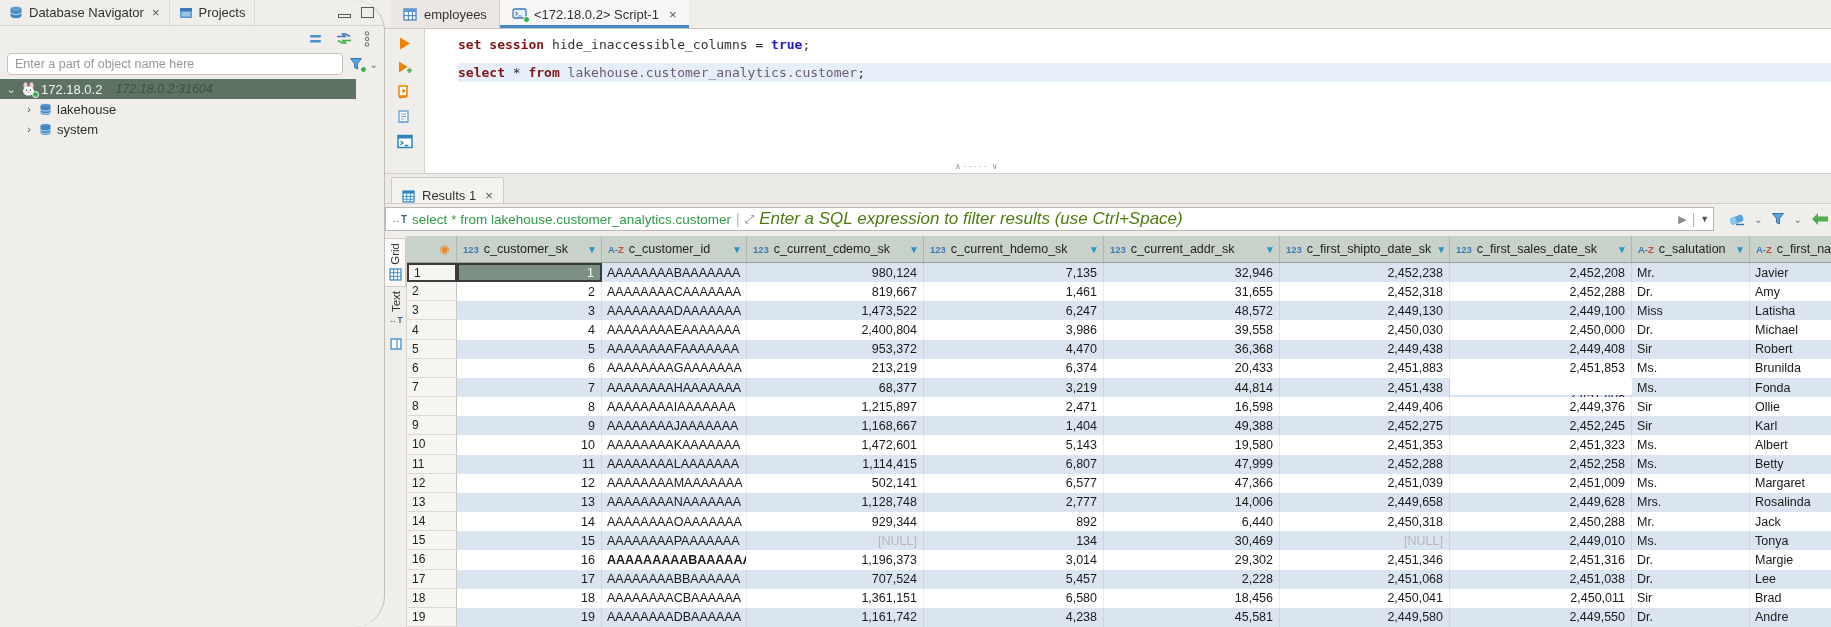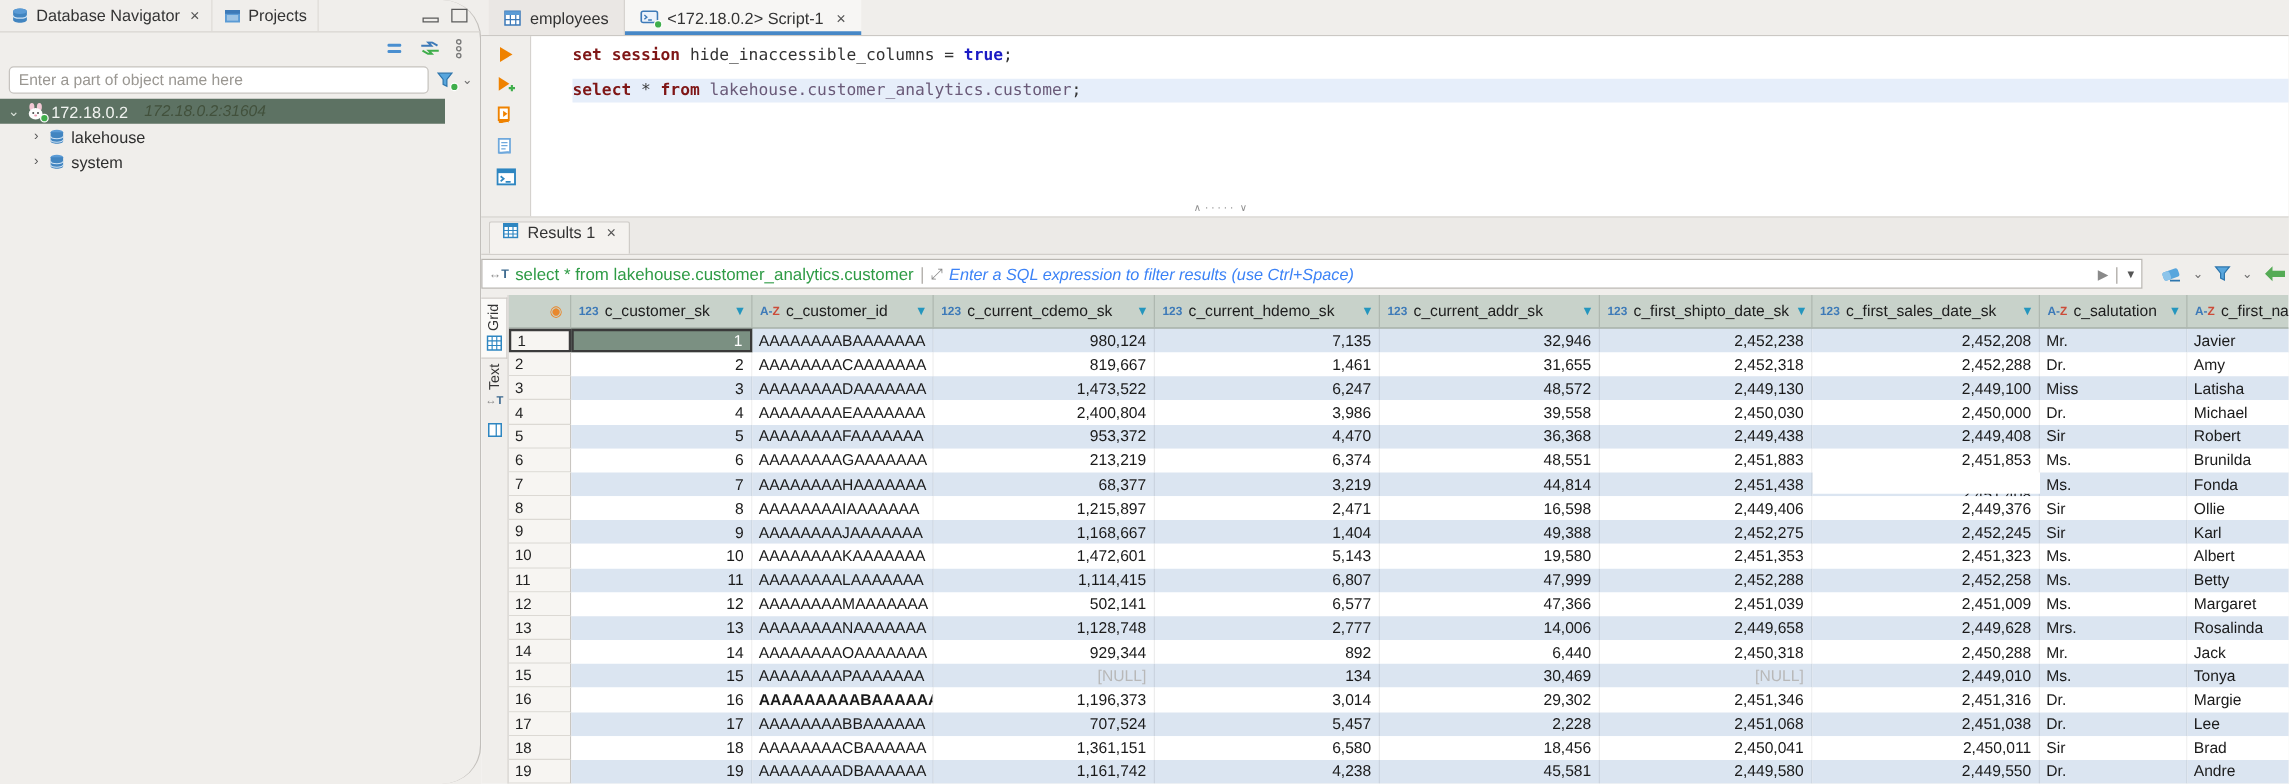--- a/index.html
+++ b/index.html
@@ -43,28 +43,28 @@
   .code-line { height:19px; line-height:19px; white-space:pre; }
   .code-line.hl { background:#e6eefa; margin-top:9px; }
   .seg-kw { color:#7f1616; font-weight:bold; }
   .seg-kw2 { color:#1b1bc4; font-weight:bold; }
   .seg-tbl { color:#6a5a78; }
   .seg-pl { color:#333; }
   .sash { position:absolute; bottom:2px; left:570px; display:flex; align-items:center; gap:3px; color:#8f8f8f; font-size:8px; }
   .sash .dots { letter-spacing:2px; font-size:9px; }
 
   .res-tabbar { height:30px; background:#eceae7; border-bottom:1px solid #d2cfcb; display:flex; align-items:flex-end; padding-left:6px; }
-  .res-tab { display:flex; align-items:flex-start; gap:7px; padding:0 10px; height:26px; font-size:13px; color:#333; background:#f4f2ef; border:1px solid #cfccc8; border-bottom:none; border-radius:2px 2px 0 0; }
+  .res-tab { display:flex; align-items:flex-end; gap:7px; padding:0 10px; height:26px; font-size:13px; color:#333; background:#f4f2ef; border:1px solid #cfccc8; border-bottom:none; border-radius:2px 2px 0 0; }
   .res-tab .x { color:#555; margin-left:2px; cursor:pointer; }
 
   .res-filterbar { height:32px; display:flex; align-items:center; background:#f0eeeb; padding:3px 0 5px 0; }
   .sql-filter-input { flex:1; height:24px; background:#fff; border:1px solid #b9b6b1; display:flex; align-items:center; padding:0 4px 0 5px; gap:5px; min-width:0; overflow:hidden; }
   .query-text { color:#2e9b45; font-size:13.5px; white-space:nowrap; }
   .filter-sep { color:#b5b2ae; font-size:14px; }
-  .filter-placeholder { color:#3b82f6; font-style:italic; font-size:13px; white-space:nowrap; overflow:hidden; flex:1; }
+  .filter-placeholder { color:#4d7c0f; font-style:italic; font-size:17px; white-space:nowrap; overflow:hidden; flex:1; }
   .input-right { margin-left:auto; display:flex; align-items:center; gap:5px; color:#8a8a8a; }
   .filter-icons { display:flex; align-items:center; gap:8px; padding:0 2px 0 14px; }
   .chev { color:#6d6d6d; font-size:10px; }
 
   .res-grid { flex:1; display:flex; min-height:0; background:#fff; }
   .pres-strip { width:22px; flex:0 0 22px; background:#f0eeeb; border-right:1px solid #d5d2ce; display:flex; flex-direction:column; align-items:center; padding-top:2px; }
   .pres-tab { display:flex; flex-direction:column; align-items:center; padding:4px 0 5px 0; width:100%; gap:3px; }
   .pres-tab.active { background:#fbfaf8; border:1px solid #cfccc8; border-left:none; }
   .pres-label { writing-mode:vertical-lr; transform:rotate(180deg); font-size:11.5px; color:#333; }
   .grid-main { flex:1; display:flex; flex-direction:column; min-width:0; overflow:hidden; }
@@ -453,21 +453,21 @@
               <div class="cell num" style="width: 182px;">2,449,408</div>
               <div class="cell str" style="width: 118px;">Sir</div>
               <div class="cell str" style="width: 140px;">Robert</div>
             </div>
             <div class="g-row">
               <div class="rownum-cell">6</div>
               <div class="cell num" style="width: 145px;">6</div>
               <div class="cell str" style="width: 145px;">AAAAAAAAGAAAAAAA</div>
               <div class="cell num" style="width: 177px;">213,219</div>
               <div class="cell num" style="width: 180px;">6,374</div>
-              <div class="cell num" style="width: 176px;">48,551</div>
+              <div class="cell num" style="width: 176px;">20,433</div>
               <div class="cell num" style="width: 170px;">2,451,883</div>
               <div class="cell num" style="width: 182px;">2,451,853</div>
               <div class="cell str" style="width: 118px;">Ms.</div>
               <div class="cell str" style="width: 140px;">Brunilda</div>
             </div>
             <div class="g-row odd">
               <div class="rownum-cell">7</div>
               <div class="cell num" style="width: 145px;">7</div>
               <div class="cell str" style="width: 145px;">AAAAAAAAHAAAAAAA</div>
               <div class="cell num" style="width: 177px;">68,377</div>

